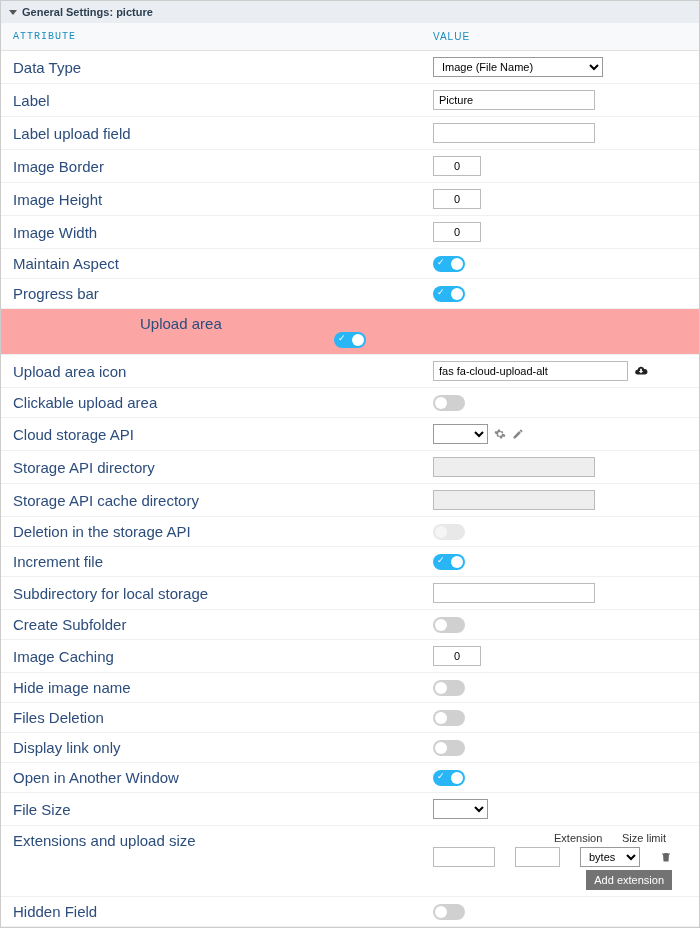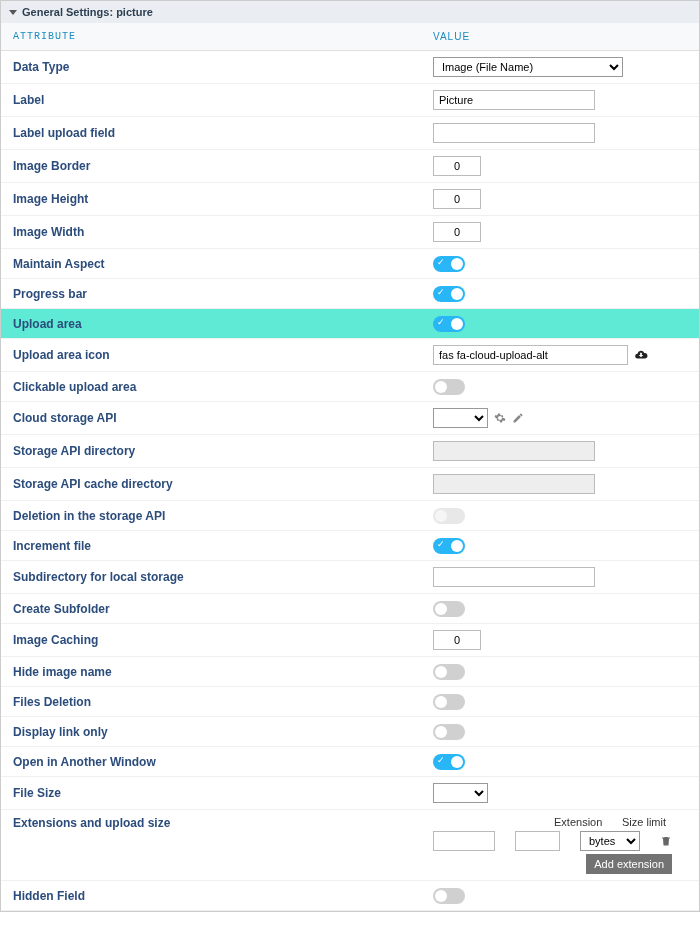--- a/index.html
+++ b/index.html
@@ -5,25 +5,25 @@
 * { box-sizing: border-box; margin: 0; padding: 0; }
 body { font-family: Arial, sans-serif; font-size: 11px; color: #333; background: #fff; width: 700px; }
 .panel { border: 1px solid #ccc; }
 .panel-header { background: #eaeef2; padding: 5px 8px; font-weight: bold; color: #2c3e50; font-size: 11px; display: flex; align-items: center; }
 .triangle { width: 0; height: 0; border-left: 4px solid transparent; border-right: 4px solid transparent; border-top: 5px solid #555; margin-right: 5px; }
 .col-header { display: flex; padding: 8px 12px; background: #f8f9fa; border-bottom: 1px solid #e0e0e0; }
 .col-header span { color: #1a8cbe; font-size: 10px; letter-spacing: 1px; font-weight: 500; }
 .col-attr { width: 420px; font-family: Liberation Mono, monospace; }
 .col-val { flex: 1; }
 .row { display: flex; padding: 6px 12px; border-bottom: 1px solid #f0f0f0; align-items: center; min-height: 30px; }
-.row.highlight { background: #5eead4; }
-.row .label { width: 420px; color: #2c4d7c; font-size: 12px; font-weight: bold; }
+.row.highlight { background: #fca5a5; flex-direction: column; }
+.row .label { width: 420px; color: #2c4d7c; font-size: 15px; }
 .row .value { flex: 1; display: flex; align-items: center; gap: 6px; }
 select { font-size: 11px; padding: 2px 4px; border: 1px solid #999; background: #fff; }
-select.wide { width: 190px; }
+select.wide { width: 170px; }
 select.small { width: 55px; }
 select.med { width: 60px; }
 input[type="text"] { font-size: 11px; padding: 3px 5px; border: 1px solid #bbb; background: #fff; }
 input.wide { width: 162px; }
 input.widest { width: 195px; }
 input.num { width: 48px; text-align: center; }
 input.small { width: 62px; }
 input.disabled { background: #eee; }
 .toggle { width: 32px; height: 16px; border-radius: 8px; position: relative; display: inline-block; }
 .toggle.on { background: #29b6f6; }

